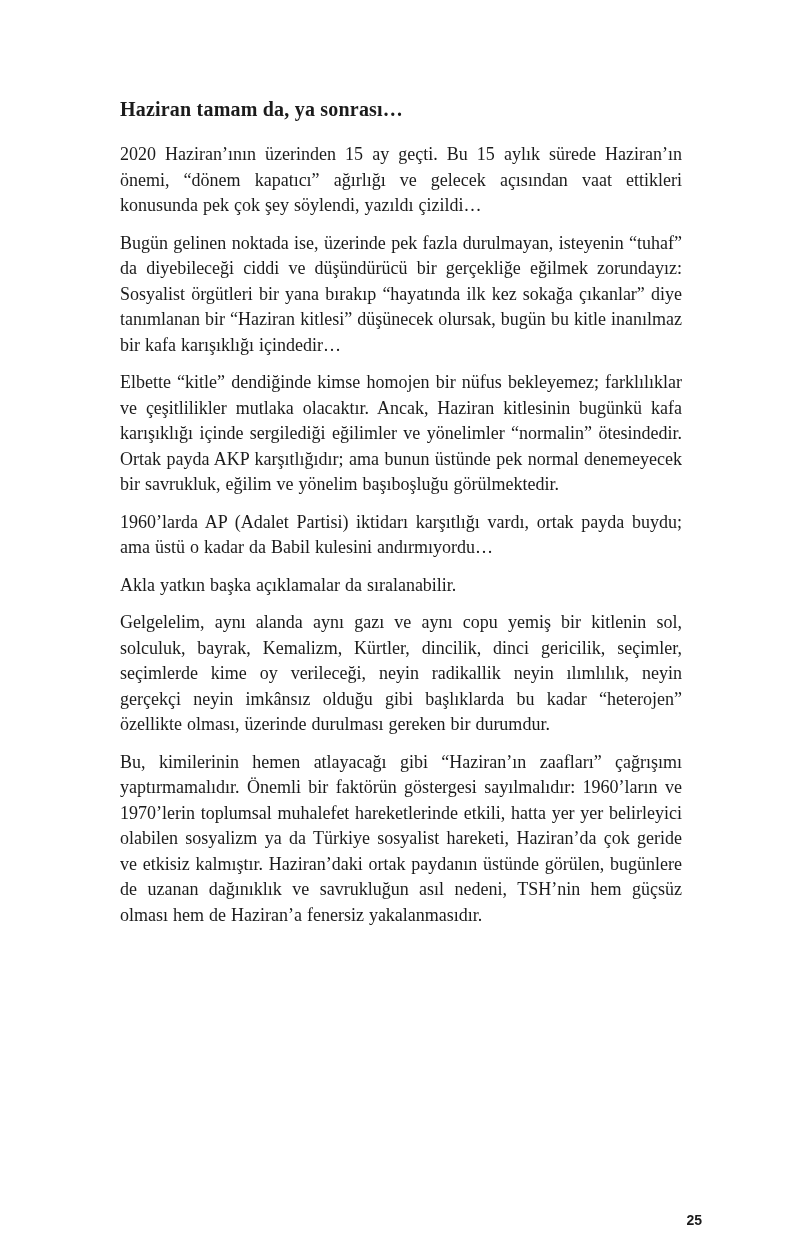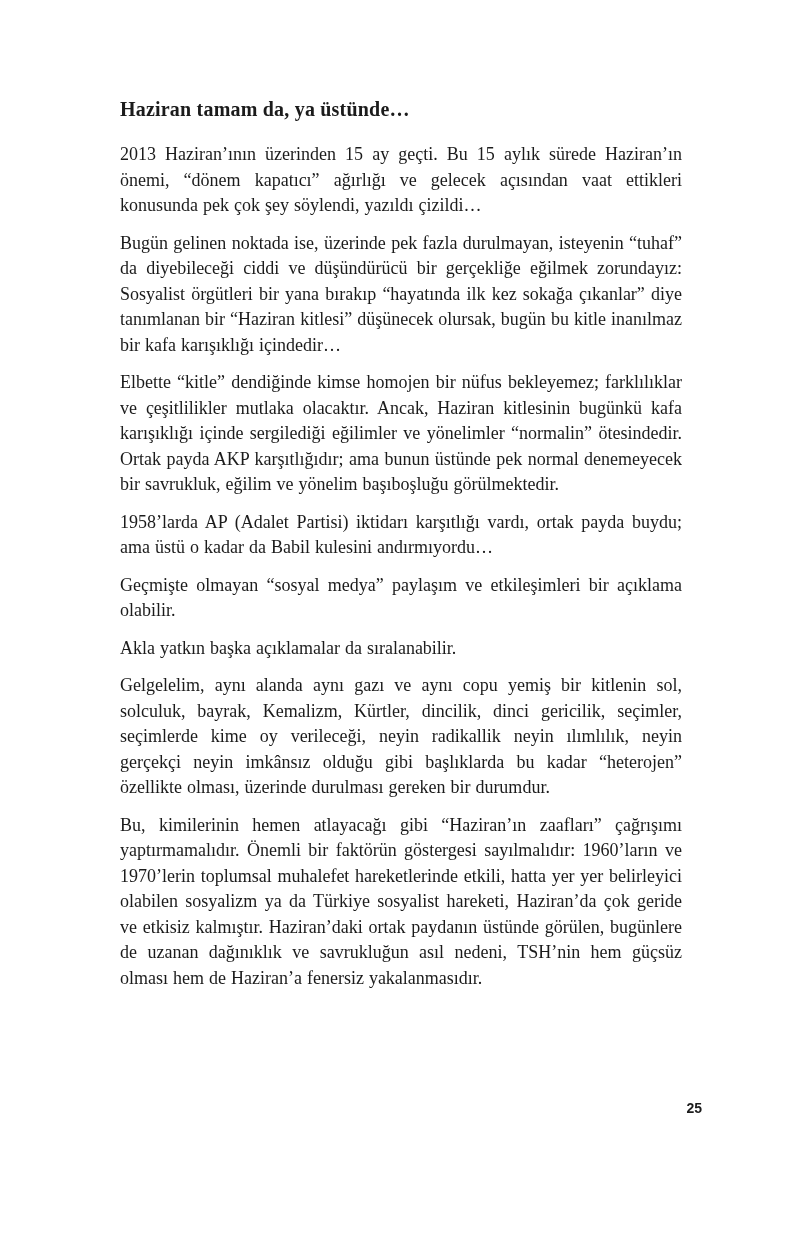--- a/index.html
+++ b/index.html
@@ -31,35 +31,34 @@
   .para {
     font-size: 18px;
     line-height: 25.5px;
     text-align: justify;
     margin: 0 0 12px 0;
     word-spacing: 0.5px;
   }
   .page-number {
     position: absolute;
     right: 96px;
-    top: 1100px;
+    top: 1212px;
     font-family: "Liberation Sans", sans-serif;
     font-size: 14px;
     font-weight: bold;
     color: #1b1b1b;
   }
 </style>
 </head>
 <body>
 
 <div class="book-page">
-  <h1 class="title">Haziran tamam da, ya üstünde…</h1>
-  <p class="para">2013 Haziran’ının üzerinden 15 ay geçti. Bu 15 aylık sürede Haziran’ın önemi, “dönem kapatıcı” ağırlığı ve gelecek açısından vaat ettikleri konusunda pek çok şey söylendi, yazıldı çizildi…</p>
+  <h1 class="title">Haziran tamam da, ya sonrası…</h1>
+  <p class="para">2020 Haziran’ının üzerinden 15 ay geçti. Bu 15 aylık sürede Haziran’ın önemi, “dönem kapatıcı” ağırlığı ve gelecek açısından vaat ettikleri konusunda pek çok şey söylendi, yazıldı çizildi…</p>
   <p class="para">Bugün gelinen noktada ise, üzerinde pek fazla durulmayan, isteyenin “tuhaf” da diyebileceği ciddi ve düşündürücü bir gerçekliğe eğilmek zorundayız: Sosyalist örgütleri bir yana bırakıp “hayatında ilk kez sokağa çıkanlar” diye tanımlanan bir “Haziran kitlesi” düşünecek olursak, bugün bu kitle inanılmaz bir kafa karışıklığı içindedir…</p>
   <p class="para">Elbette “kitle” dendiğinde kimse homojen bir nüfus bekleyemez; farklılıklar ve çeşitlilikler mutlaka olacaktır. Ancak, Haziran kitlesinin bugünkü kafa karışıklığı içinde sergilediği eğilimler ve yönelimler “normalin” ötesindedir. Ortak payda AKP karşıtlığıdır; ama bunun üstünde pek normal denemeyecek bir savrukluk, eğilim ve yönelim başıboşluğu görülmektedir.</p>
-  <p class="para">1958’larda AP (Adalet Partisi) iktidarı karşıtlığı vardı, ortak payda buydu; ama üstü o kadar da Babil kulesini andırmıyordu…</p>
-  <p class="para">Geçmişte olmayan “sosyal medya” paylaşım ve etkileşimleri bir açıklama olabilir.</p>
+  <p class="para">1960’larda AP (Adalet Partisi) iktidarı karşıtlığı vardı, ortak payda buydu; ama üstü o kadar da Babil kulesini andırmıyordu…</p>
   <p class="para">Akla yatkın başka açıklamalar da sıralanabilir.</p>
   <p class="para">Gelgelelim, aynı alanda aynı gazı ve aynı copu yemiş bir kitlenin sol, solculuk, bayrak, Kemalizm, Kürtler, dincilik, dinci gericilik, seçimler, seçimlerde kime oy verileceği, neyin radikallik neyin ılımlılık, neyin gerçekçi neyin imkânsız olduğu gibi başlıklarda bu kadar “heterojen” özellikte olması, üzerinde durulması gereken bir durumdur.</p>
   <p class="para">Bu, kimilerinin hemen atlayacağı gibi “Haziran’ın zaafları” çağrışımı yaptırmamalıdır. Önemli bir faktörün göstergesi sayılmalıdır: 1960’ların ve 1970’lerin toplumsal muhalefet hareketlerinde etkili, hatta yer yer belirleyici olabilen sosyalizm ya da Türkiye sosyalist hareketi, Haziran’da çok geride ve etkisiz kalmıştır. Haziran’daki ortak paydanın üstünde görülen, bugünlere de uzanan dağınıklık ve savrukluğun asıl nedeni, TSH’nin hem güçsüz olması hem de Haziran’a fenersiz yakalanmasıdır.</p>
 </div>
 
 <div class="page-number">25</div>
 
 </body></html>

